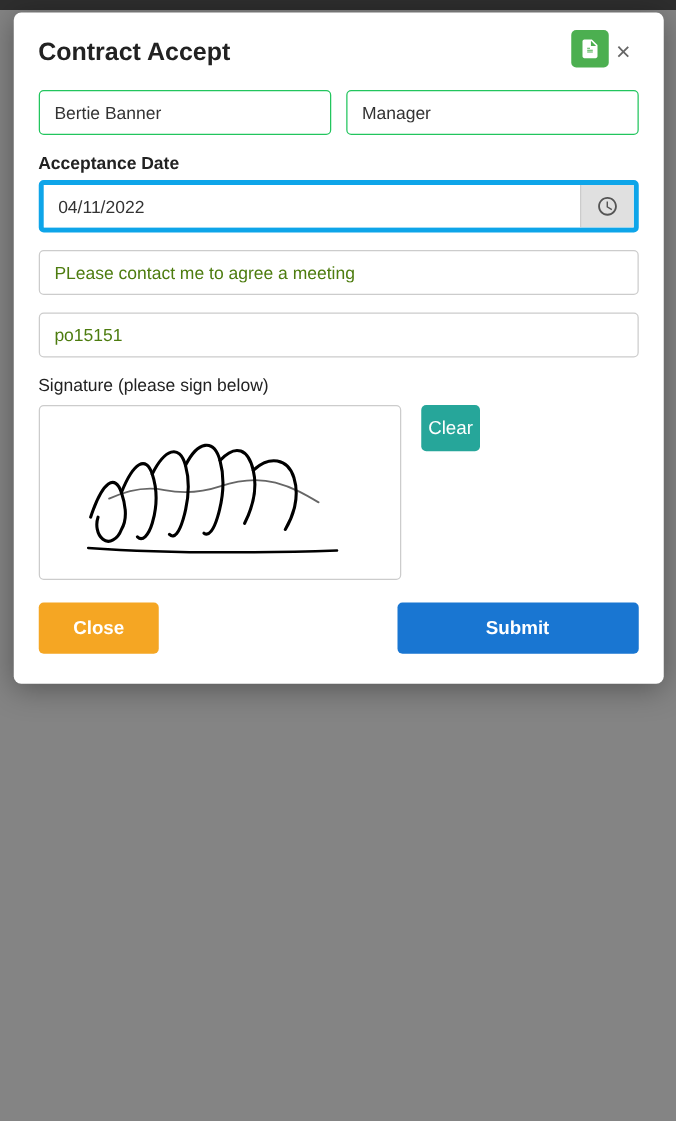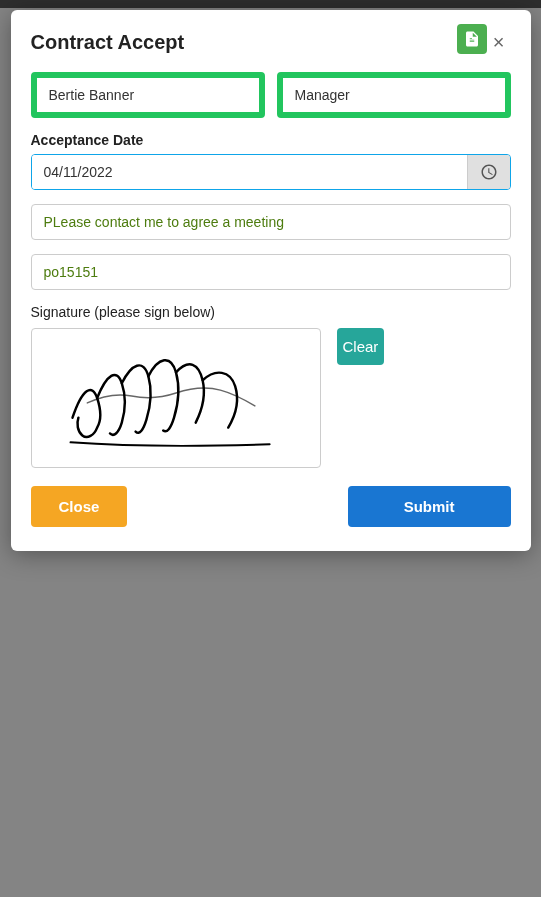--- a/index.html
+++ b/index.html
@@ -161,21 +161,21 @@
     
     .form-row {
       display: flex;
       gap: 12px;
       margin-bottom: 14px;
     }
 
     .form-input {
       flex: 1;
       padding: 9px 12px;
-      border: 6px solid #22c55e;
+      border: 1px solid #22c55e;
       border-radius: 4px;
       font-size: 14px;
       color: #333;
       outline: none;
     }
 
     .form-group {
       margin-bottom: 14px;
     }
 
@@ -183,21 +183,21 @@
       font-weight: bold;
       font-size: 14px;
       color: #222;
       margin-bottom: 6px;
       display: block;
     }
 
     .date-input-wrapper {
       display: flex;
       align-items: flex-end;
-      border: 1px solid #0ea5e9;
+      border: 4px solid #0ea5e9;
       border-radius: 4px;
       overflow: hidden;
     }
 
     .date-input-wrapper input {
       flex: 1;
       border: none;
       padding: 9px 12px;
       font-size: 14px;
       color: #333;
@@ -292,21 +292,21 @@
       font-size: 15px;
       cursor: pointer;
       font-weight: bold;
     }
 
     .submit-btn {
       background: #1976d2;
       color: white;
       border: none;
       border-radius: 4px;
-      padding: 12px 56px;
+      padding: 12px 71px;
       font-size: 15px;
       cursor: pointer;
       font-weight: bold;
     }
   </style>
 </head>
 <body>
 
 <div class="page-bg">
   <div class="bg-top-bar"></div>

